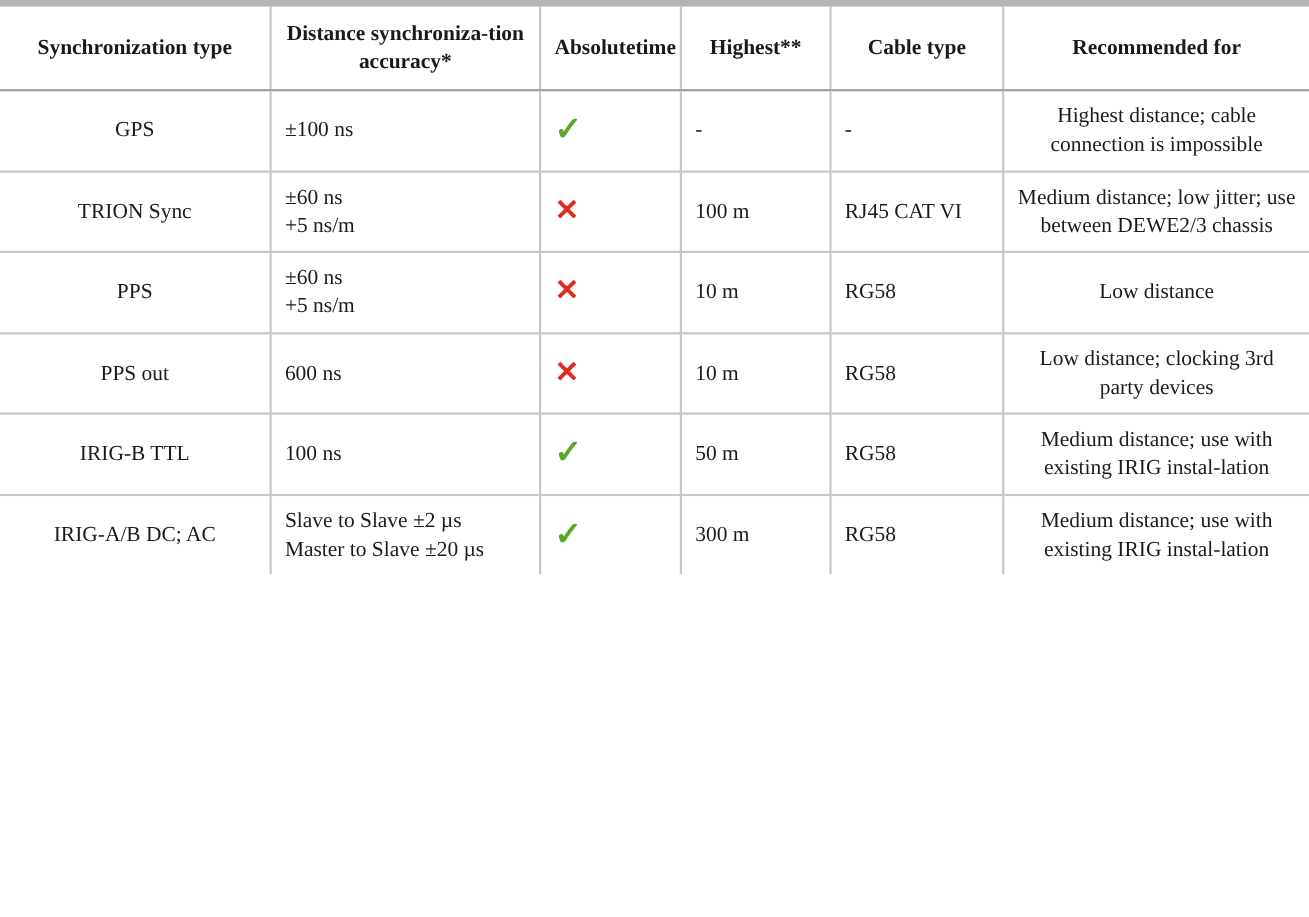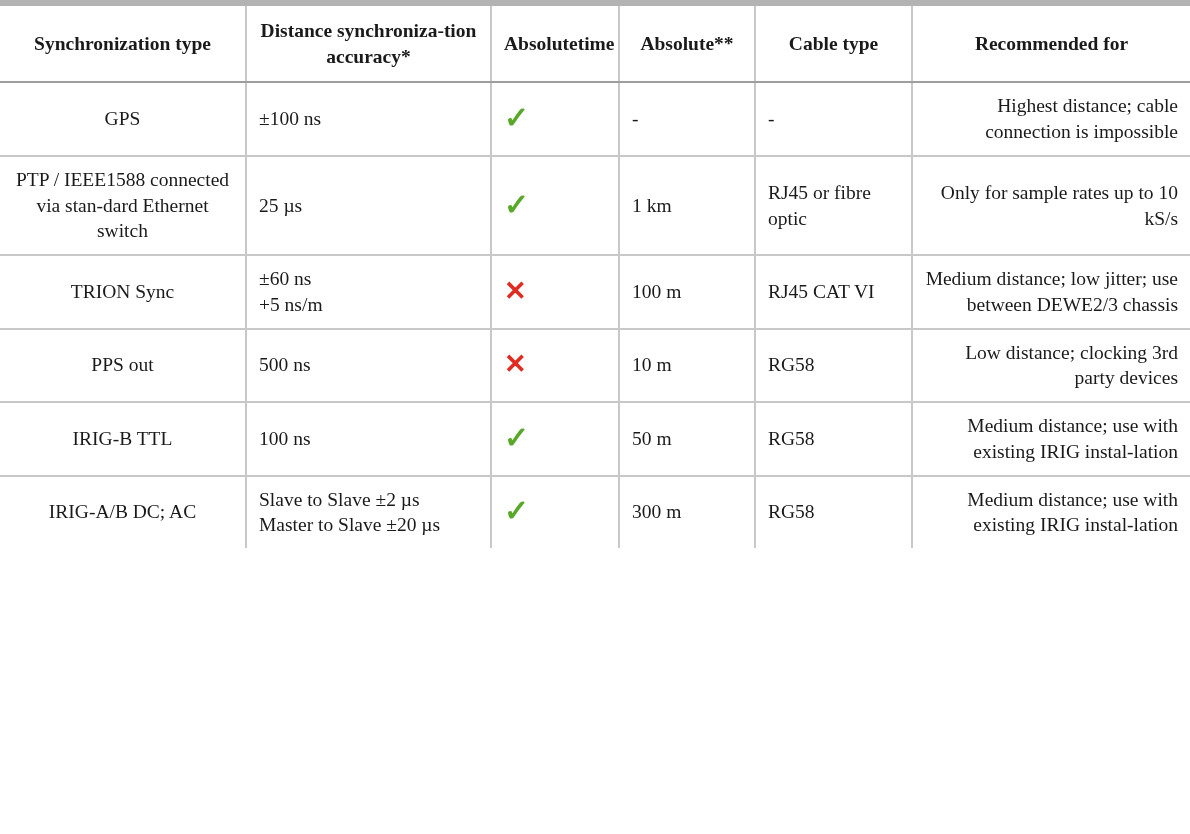--- a/index.html
+++ b/index.html
@@ -67,21 +67,21 @@
   }
   td.col-type {
     text-align: center;
   }
   td.col-accuracy,
   td.col-abs,
   td.col-distance,
   td.col-cable {
   }
   td.col-reco {
-    text-align: right;
+    text-align: center;
   }
   .mark {
     display: inline-block;
     line-height: 1;
     font-size: 27px;
     font-weight: bold;
   }
   .mark.check {
     color: #5aa829;
     font-size: 30px;
@@ -106,58 +106,63 @@
         <col class="c2">
         <col class="c3">
         <col class="c4">
         <col class="c5">
     </colgroup>
     <thead>
       <tr>
         <th class="th-left"><span>Synchronization type</span></th>
         <th><span>Distance synchroniza-</span><span>tion accuracy*</span></th>
         <th><span>Absolute</span><span>time</span></th>
-        <th><span>Absolute**</span></th>
+        <th><span>Highest**</span></th>
         <th><span>Cable type</span></th>
         <th><span>Recommended for</span></th>
       </tr>
     </thead>
     <tbody>
         <tr>
           <td class="col-type">GPS</td>
           <td class="col-accuracy">±100 ns</td>
           <td class="col-abs"><span class="mark check">✓</span></td>
           <td class="col-distance">-</td>
           <td class="col-cable">-</td>
           <td class="col-reco">Highest distance; cable connection is impossible</td>
-        </tr>
-        <tr>
-          <td class="col-type">PTP / IEEE1588 connected via stan-dard Ethernet switch</td>
-          <td class="col-accuracy">25 µs</td>
-          <td class="col-abs"><span class="mark check">✓</span></td>
-          <td class="col-distance">1 km</td>
-          <td class="col-cable">RJ45 or fibre optic</td>
-          <td class="col-reco">Only for sample rates up to 10 kS/s</td>
         </tr>
         <tr>
           <td class="col-type">TRION Sync</td>
           <td class="col-accuracy">
             <div class="cell-lines">
               <span>±60 ns</span>
               <span>+5 ns/m</span>
             </div>
           </td>
           <td class="col-abs"><span class="mark cross">✕</span></td>
           <td class="col-distance">100 m</td>
           <td class="col-cable">RJ45 CAT VI</td>
           <td class="col-reco">Medium distance; low jitter; use between DEWE2/3 chassis</td>
         </tr>
         <tr>
+          <td class="col-type">PPS</td>
+          <td class="col-accuracy">
+            <div class="cell-lines">
+              <span>±60 ns</span>
+              <span>+5 ns/m</span>
+            </div>
+          </td>
+          <td class="col-abs"><span class="mark cross">✕</span></td>
+          <td class="col-distance">10 m</td>
+          <td class="col-cable">RG58</td>
+          <td class="col-reco">Low distance</td>
+        </tr>
+        <tr>
           <td class="col-type">PPS out</td>
-          <td class="col-accuracy">500 ns</td>
+          <td class="col-accuracy">600 ns</td>
           <td class="col-abs"><span class="mark cross">✕</span></td>
           <td class="col-distance">10 m</td>
           <td class="col-cable">RG58</td>
           <td class="col-reco">Low distance; clocking 3rd party devices</td>
         </tr>
         <tr>
           <td class="col-type">IRIG-B TTL</td>
           <td class="col-accuracy">100 ns</td>
           <td class="col-abs"><span class="mark check">✓</span></td>
           <td class="col-distance">50 m</td>

